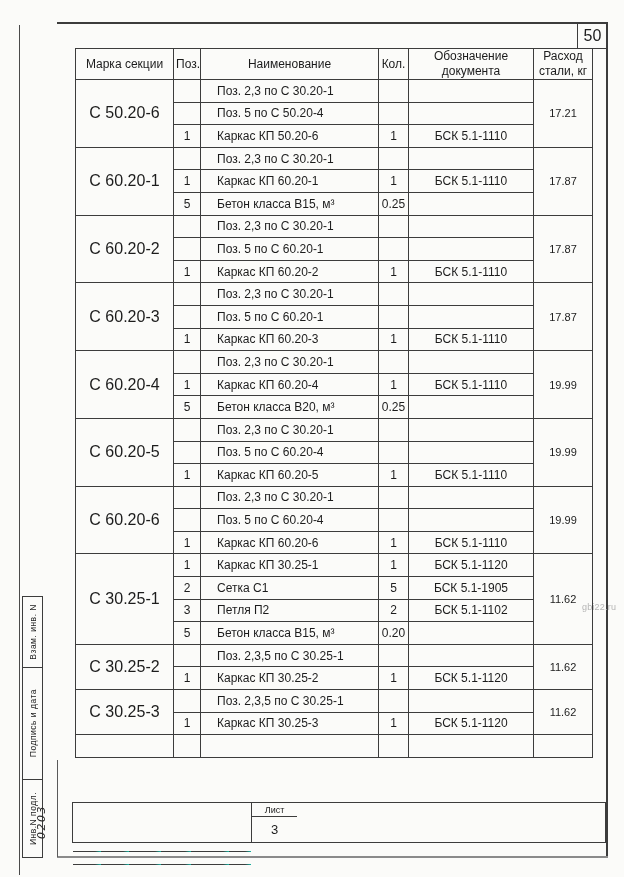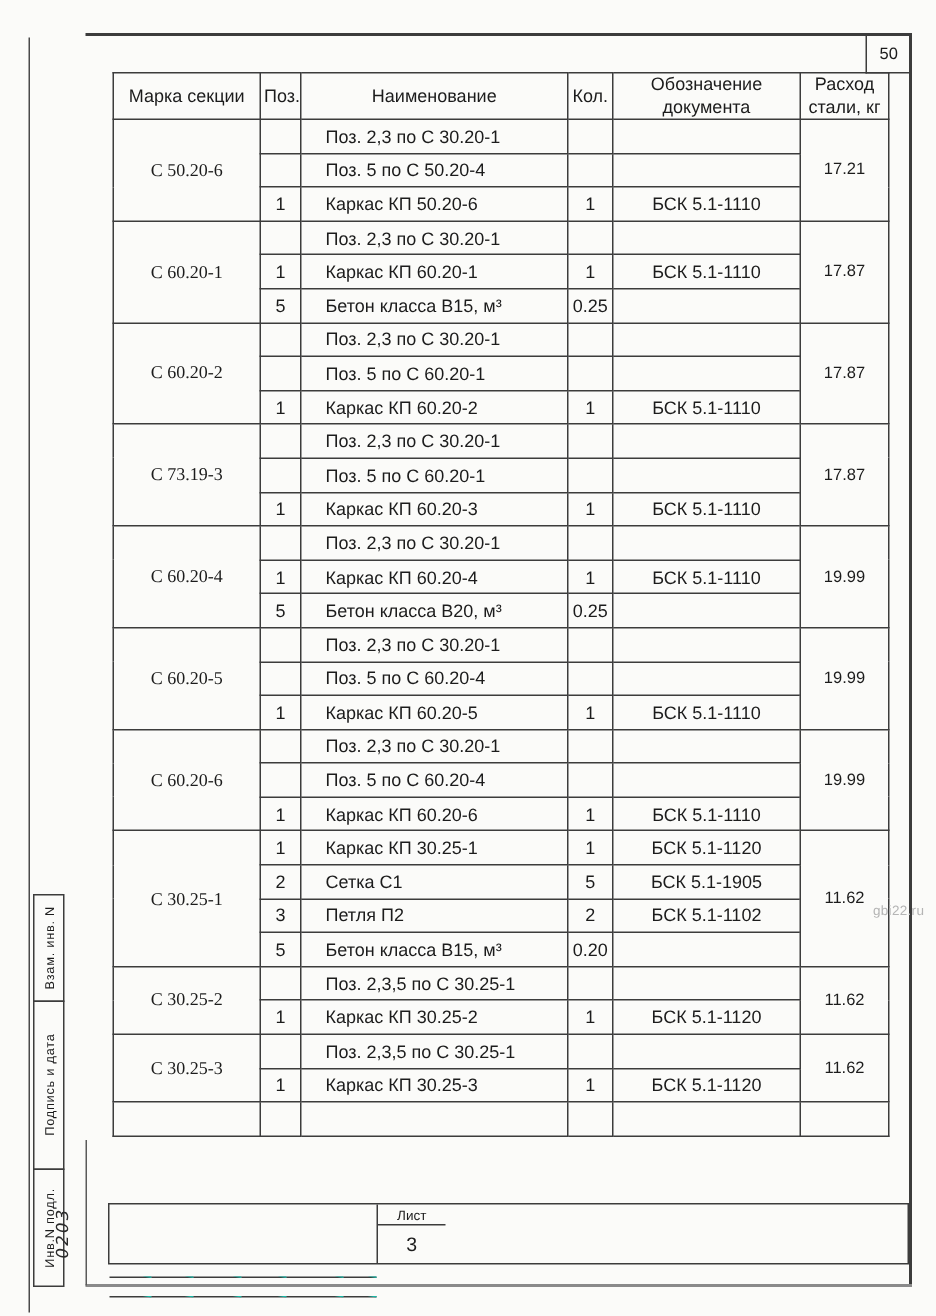--- a/index.html
+++ b/index.html
@@ -8,31 +8,31 @@
 
   .left-rule { position:absolute; left:19px; top:25px; width:1px; height:850px; background:#4a4a4a; }
 
   .frame-top    { position:absolute; left:57px; top:22px;  width:550px; height:2px; background:#3c3c3c; }
   .frame-right  { position:absolute; left:606px; top:22px; width:2px;  height:836px; background:#3c3c3c; }
   .frame-bottom { position:absolute; left:57px; top:856px; width:551px; height:2px; background:#8a8a8a; }
   .frame-left   { position:absolute; left:57px; top:760px; width:1px; height:97px; background:#5a5a5a; }
 
   .pagenum-box { position:absolute; left:577px; top:23px; width:30px; height:26px;
                  border-left:1px solid #3c3c3c; border-bottom:1px solid #3c3c3c;
-                 display:flex; align-items:center; justify-content:center; font-size:11px; }
+                 display:flex; align-items:center; justify-content:center; font-size:16px; }
 
   table.spec { position:absolute; left:75px; top:48px; border-collapse:collapse; table-layout:fixed;
                width:517px; font-size:12px; }
   .spec th, .spec td { border:1px solid #3c3c3c; padding:0 2px; overflow:hidden; white-space:nowrap; }
   .spec thead tr { height:27px; }
   .spec th { font-weight:normal; font-size:12px; text-align:center; vertical-align:middle; line-height:1.25; }
   .spec tbody tr { height:22.6px; }
   .spec td { text-align:center; vertical-align:middle; }
   .spec td.c-name { text-align:left; padding-left:16px; }
-  .spec td.c-mark { font-size:12px;font-family:Liberation Serif, serif; }
+  .spec td.c-mark { font-size:16px; }
   .spec td.c-steel { font-size:11px; }
 
   .watermark { position:absolute; left:582px; top:554px; font-size:9px; color:#b5b5b5; letter-spacing:0.2px;margin-top:48px; }
 
   .vbox { position:absolute; left:22px; width:21px; border:1px solid #3c3c3c; background:transparent;
           display:flex; align-items:center; justify-content:center; }
   .vbox span { writing-mode:vertical-rl; transform:rotate(180deg); font-size:8.5px; white-space:nowrap; letter-spacing:0.5px; }
   .vbox-1 { top:596px; height:72px; }
   .vbox-2 { top:667px; height:113px; }
   .vbox-3 { top:779px; height:79px; }
@@ -152,21 +152,21 @@
           <td class="c-qty"></td>
           <td class="c-doc"></td>
         </tr>
         <tr>
           <td class="c-poz">1</td>
           <td class="c-name">Каркас КП 60.20-2</td>
           <td class="c-qty">1</td>
           <td class="c-doc">БСК 5.1-1110</td>
         </tr>
         <tr>
-          <td class="c-mark" rowspan="3">С 73.19-3</td>
+          <td class="c-mark" rowspan="3">С 60.20-3</td>
           <td class="c-poz"></td>
           <td class="c-name">Поз. 2,3 по С 30.20-1</td>
           <td class="c-qty"></td>
           <td class="c-doc"></td>
           <td class="c-steel" rowspan="3">17.87</td>
         </tr>
         <tr>
           <td class="c-poz"></td>
           <td class="c-name">Поз. 5 по С 60.20-1</td>
           <td class="c-qty"></td>

